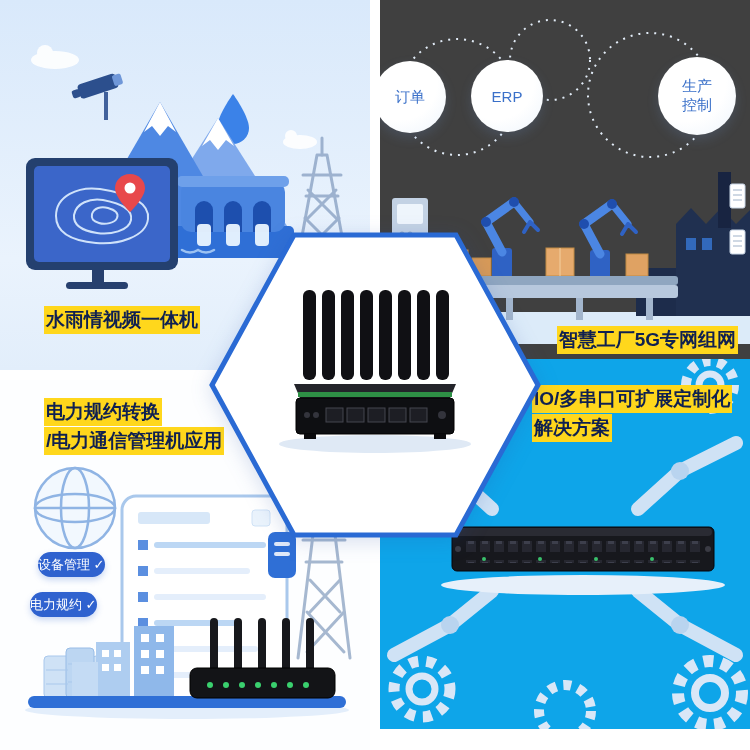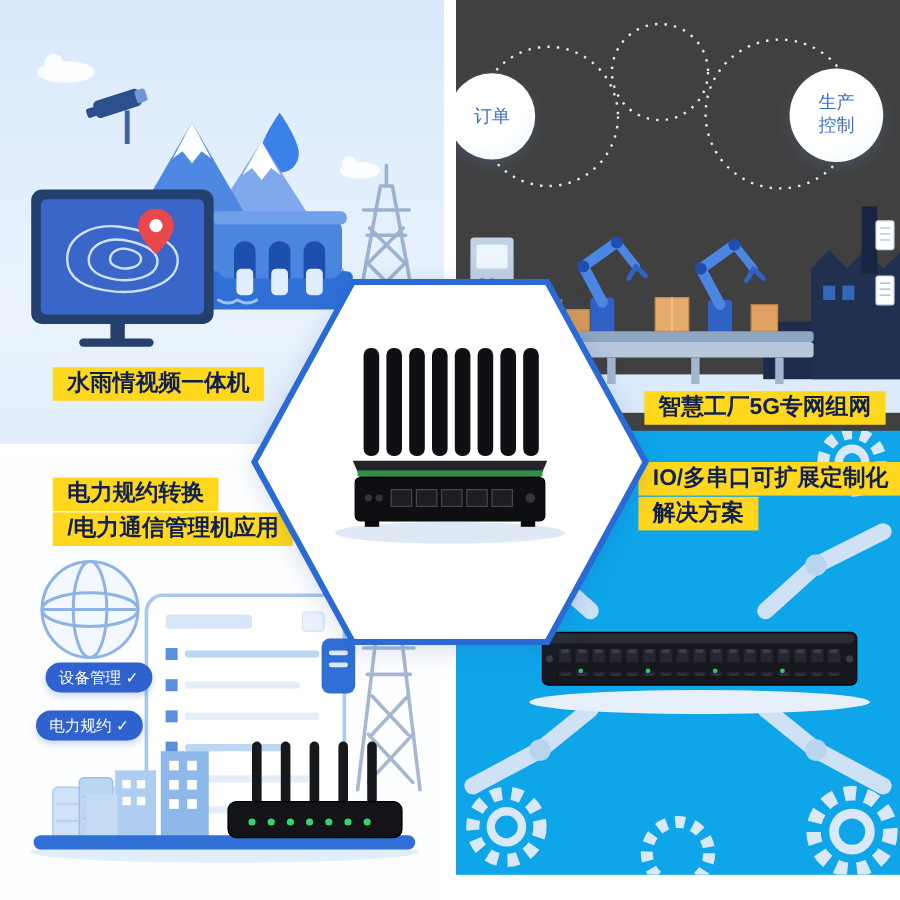--- a/index.html
+++ b/index.html
@@ -8,31 +8,31 @@
           font-family:"Liberation Sans",sans-serif}
   .quad{position:absolute;width:370px;height:370px;overflow:hidden}
   .tl{left:0;top:0;background:linear-gradient(180deg,#d9e9fb 0%,#eaf3fd 70%,#e2eefb 100%)}
   .tr{left:380px;top:0;background:#404040}
   .bl{left:0;top:380px;background:#fdfeff}
   .br{left:380px;top:359px;background:#0ea5e9}
   svg.art{position:absolute;left:0;top:0;width:370px;height:370px;display:block}
   svg.art-arcs{position:absolute;left:0;top:0;width:370px;height:160px}
   svg.art-factory{position:absolute;left:0;top:126px;width:370px;height:244px}
   .tag{position:absolute;background:#ffd71c;color:#0f2050;font-weight:700;font-size:19px;
-       line-height:1.25;padding:2px 12px;white-space:nowrap;z-index:3}
+       line-height:1.25;padding:2px 2px;white-space:nowrap;z-index:3}
   .bubble{position:absolute;width:72px;height:72px;border-radius:50%;
           background:radial-gradient(circle at 35% 30%,#ffffff 55%,#edf4fc);
           box-shadow:0 5px 12px rgba(110,150,210,.18);
           display:flex;align-items:center;justify-content:center;
           color:#3a70c9;font-size:15px;text-align:center;z-index:2}
   .b1{left:-6px;top:61px}.b2{left:91px;top:60px}.b3{left:184px;top:60px}
   .b4{left:278px;top:57px;width:78px;height:78px}
   .b4 span{display:block;width:36px;line-height:1.25}
   .pill{position:absolute;background:#2f62cf;color:#ffffff;font-size:13px;line-height:1;
-        padding:6px 11px;border-radius:15px;box-shadow:0 3px 6px rgba(47,98,207,.25);z-index:3}
+        padding:6px 0;border-radius:15px;box-shadow:0 3px 6px rgba(47,98,207,.25);z-index:3}
   .p1{left:38px;top:172px}
   .p2{left:30px;top:212px}
   .tl-tag{left:44px;top:306px}
   .tr-tag{right:12px;top:326px}
   .bl-tag1{left:44px;top:18px}
   .bl-tag2{left:44px;top:47px}
   .br-tag1{left:152px;top:26px}
   .br-tag2{left:152px;top:55px}
   .hex{position:absolute;left:208px;top:232px;width:334px;height:306px;z-index:6;
        filter:drop-shadow(0 4px 10px rgba(40,80,160,.18))}
@@ -105,20 +105,23 @@
   <section class="quad tr">
     <svg class="art-arcs" viewBox="0 0 370 160">
       <g stroke="#e2ecf7" fill="none" stroke-dasharray="2 6" stroke-width="2">
         <circle cx="77" cy="97" r="58"></circle>
         <circle cx="270" cy="95" r="62"></circle>
         <circle cx="170" cy="60" r="40"></circle>
       </g>
     </svg>
     <div class="bubble b1">
       <span>订单</span>
+    </div>
+    <div class="bubble b2">
+      <span>ERP</span>
     </div>
     <div class="bubble b4">
       <span>生产控制</span>
     </div>
     <svg class="art-factory" viewBox="0 0 370 244">
       <rect x="0" y="186" width="370" height="32" fill="#dcebf9"></rect>
       <g>
         <rect x="256" y="142" width="114" height="48" fill="#1d2c4b"></rect>
         <polygon points="296,98 311,82 326,98 341,82 356,98 370,84 370,142 296,142" fill="#203050"></polygon>
         <rect x="296" y="98" width="74" height="92" fill="#203050"></rect>

